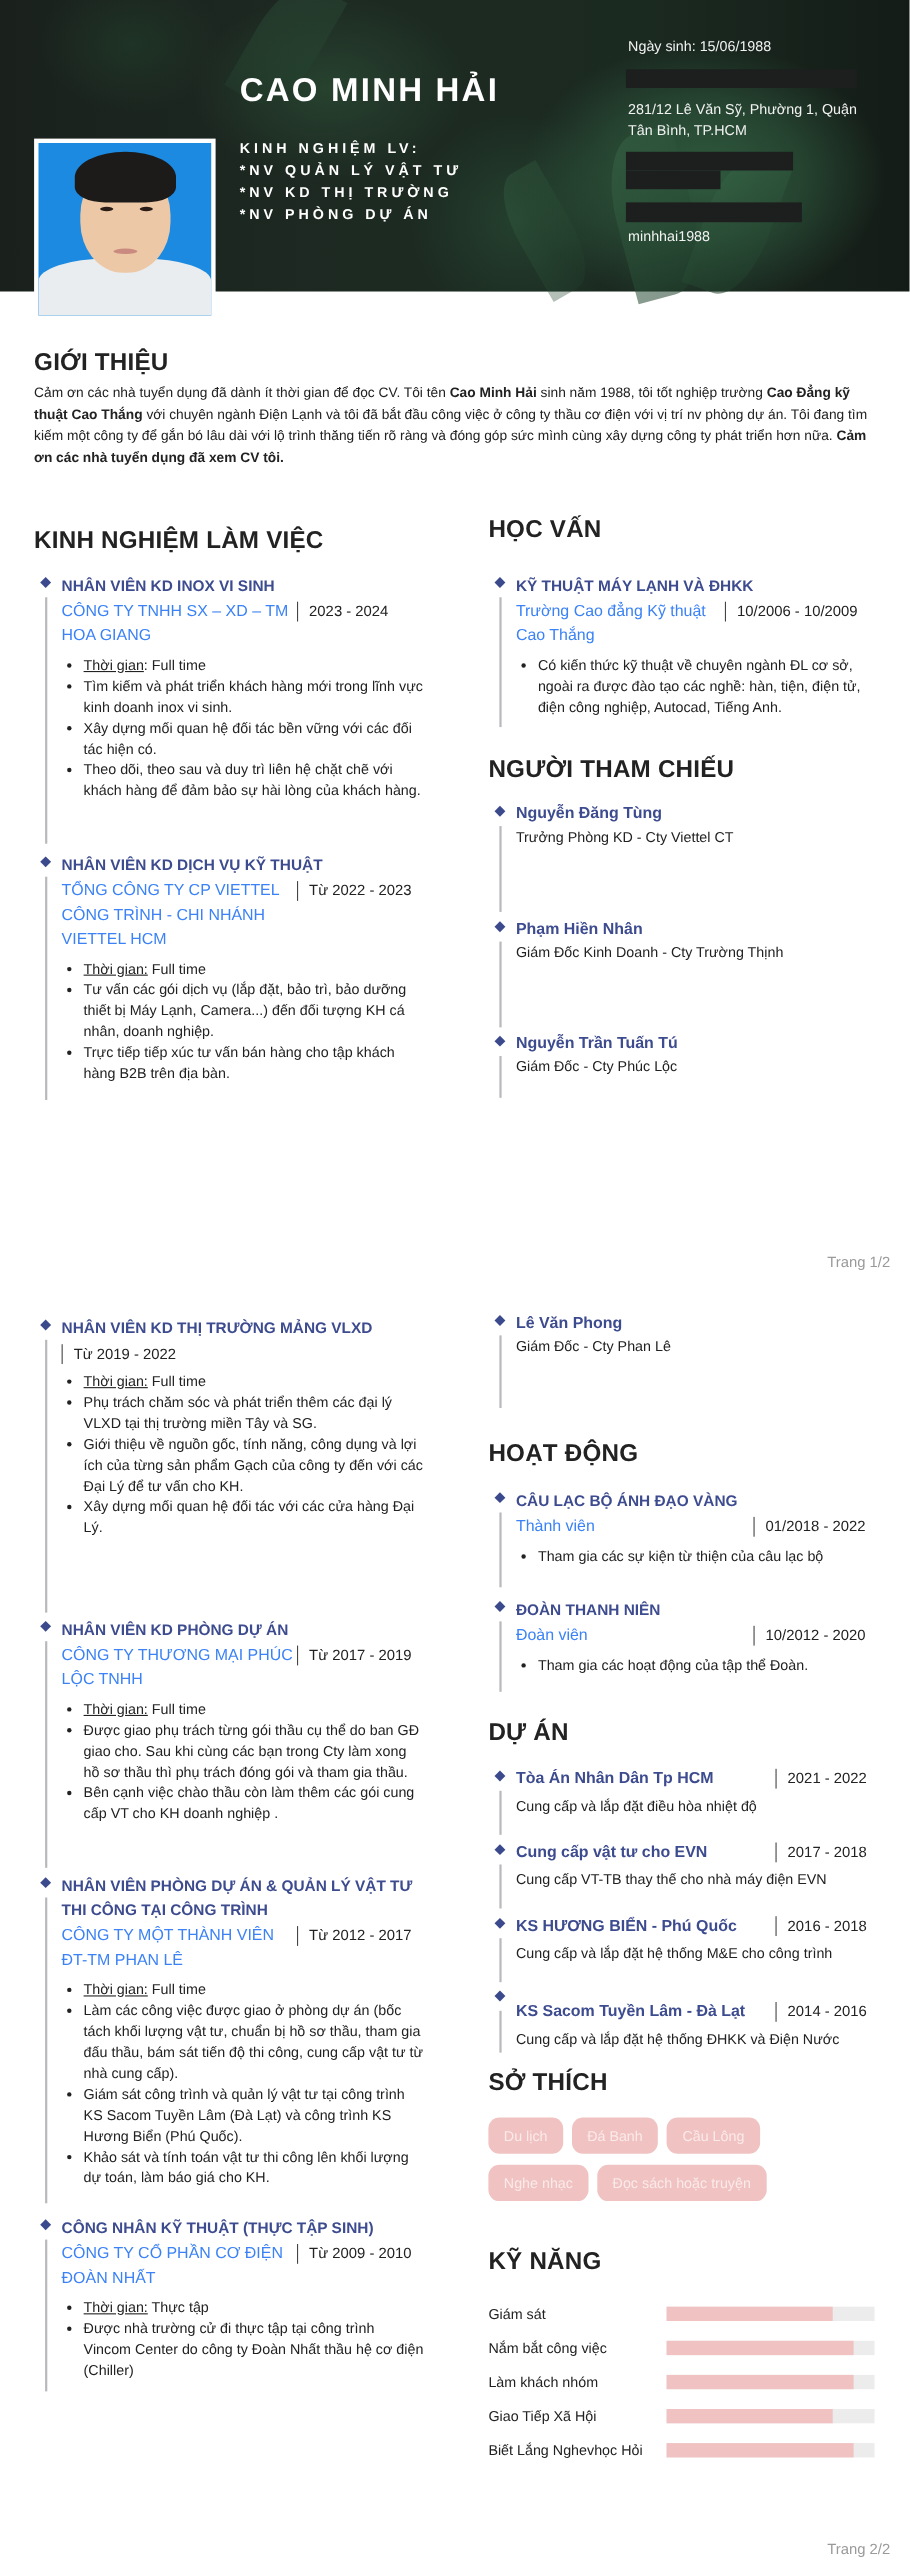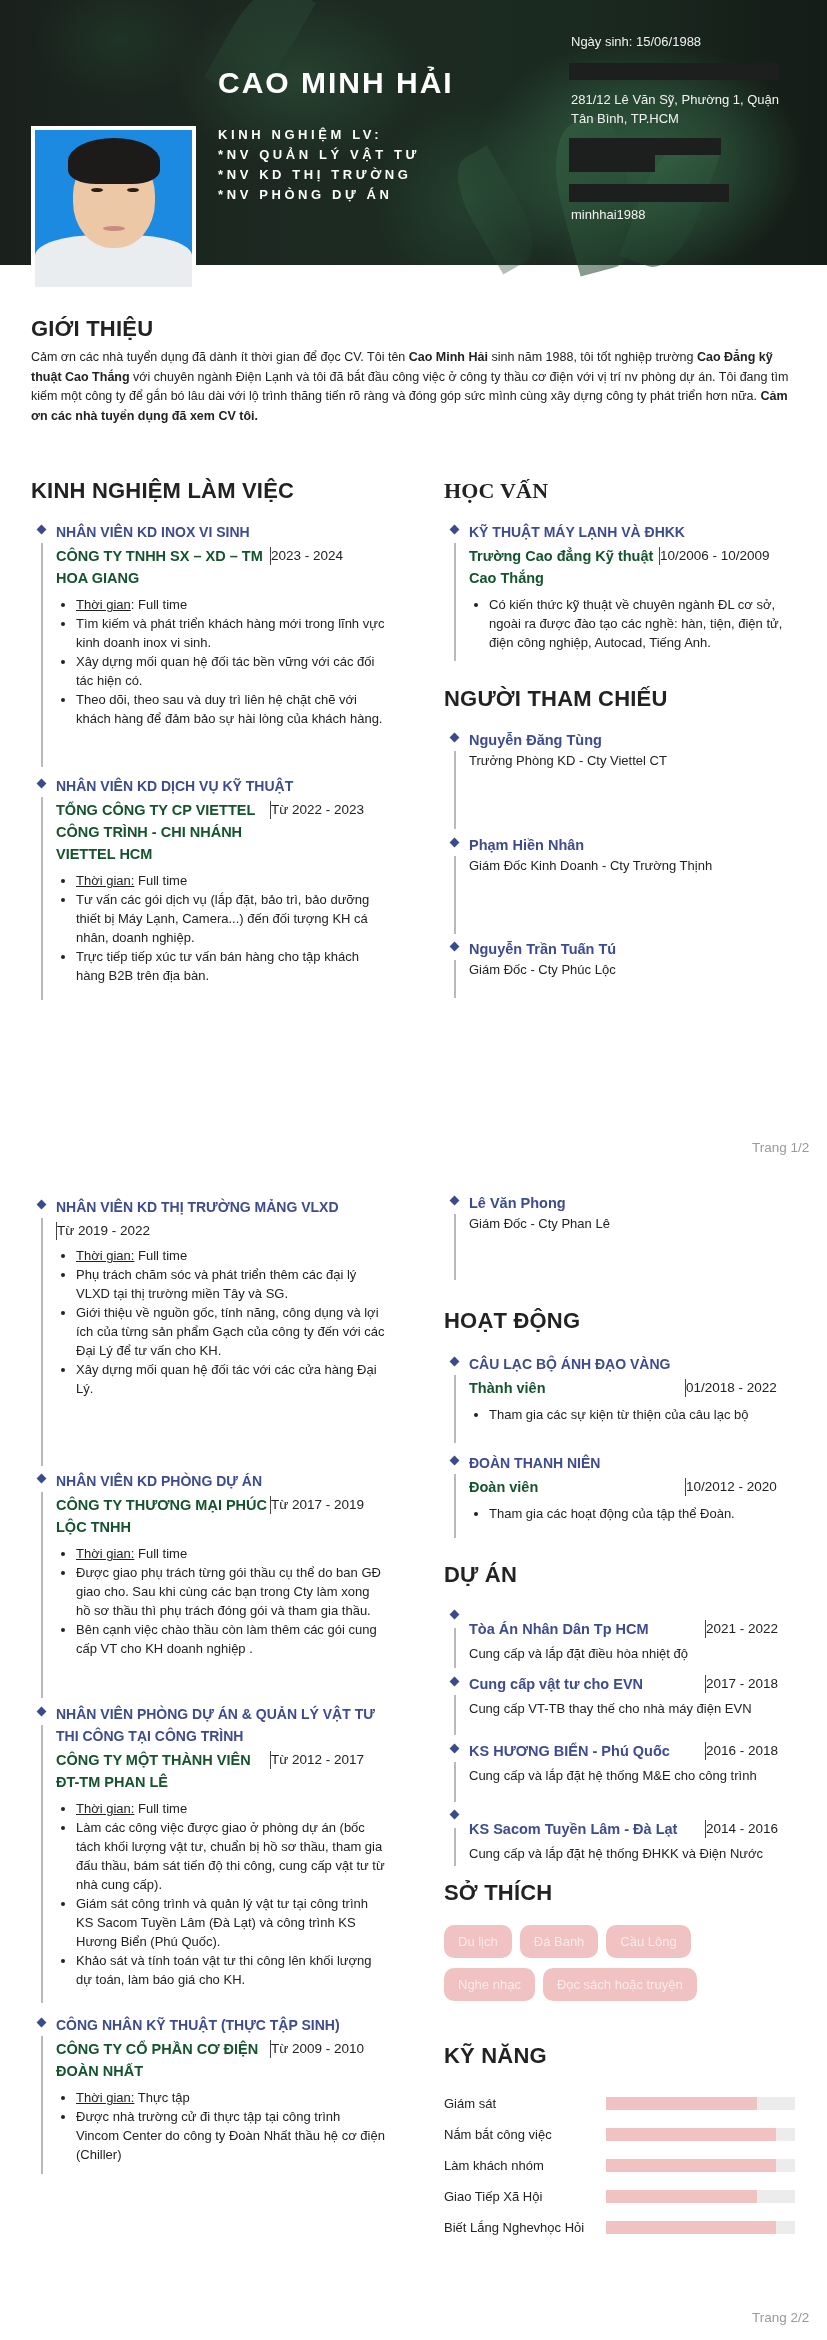--- a/index.html
+++ b/index.html
@@ -43,22 +43,22 @@
   .intro { position: absolute; left: 31px; top: 348px; width: 770px; font-size: 12.5px; line-height: 19.5px; color: #222; }
   .intro b { font-weight: bold; }
 
   .item { position: absolute; }
   .item .diamond {
     position: absolute; left: -18px; top: 5px; width: 7px; height: 7px; background: #3b4a8c; transform: rotate(45deg);
   }
   .item .vline { position: absolute; left: -15px; top: 22px; bottom: 0; width: 2px; background: #b8b8bd; }
   .item .role { color: #3d4b8f; font-weight: bold; font-size: 14px; line-height: 22px; }
   .item .row { display: flex; align-items: flex-start; margin-top: 2px; }
-  .item .company { font-weight: bold; font-size: 14.5px; line-height: 22px; color: #14532d; }
-  .item .date { font-size: 13.5px; line-height: 22px; color: #222; border-left: 1.5px solid #444; white-space: nowrap; margin-top: 0; height: 18px; line-height: 18px; margin-top: 2px; }
+  .item .company { font-weight: normal; font-size: 14.5px; line-height: 22px; color: #3b82f6; }
+  .item .date { font-size: 13.5px; line-height: 22px; color: #222; border-left: 1.5px solid #444; padding-left: 10px; white-space: nowrap; margin-top: 0; height: 18px; line-height: 18px; margin-top: 2px; }
   .item ul { margin-top: 6px; padding-left: 20px; font-size: 13px; line-height: 19px; color: #222; }
   .item ul li { margin-bottom: 0; }
   .u { text-decoration: underline; }
   .ref-name { color: #3d4b8f; font-weight: bold; font-size: 14.5px; line-height: 22px; }
   .ref-desc { font-size: 13px; line-height: 20px; color: #222; }
   .desc { font-size: 13px; line-height: 20px; color: #222; margin-top: 4px; }
 
   .page-num { position: absolute; font-size: 13.5px; color: #9a9a9a; }
 
   .tags { position: absolute; left: 444px; top: 1925px; width: 360px; }
@@ -142,21 +142,21 @@
     <div class="company" style="width:214px;">TỔNG CÔNG TY CP VIETTEL CÔNG TRÌNH - CHI NHÁNH VIETTEL HCM</div>
     <div class="date">Từ 2022 - 2023</div>
   </div>
   <ul>
     <li><span class="u">Thời gian:</span><span> Full time</span></li>
     <li>Tư vấn các gói dịch vụ (lắp đặt, bảo trì, bảo dưỡng thiết bị Máy Lạnh, Camera...) đến đối tượng KH cá nhân, doanh nghiệp.</li>
     <li>Trực tiếp tiếp xúc tư vấn bán hàng cho tập khách hàng B2B trên địa bàn.</li>
   </ul>
 </div>
 
-<div class="sec-title" style="left:444px;top:478px;font-family:Liberation Serif, serif;">HỌC VẤN</div>
+<div class="sec-title" style="left:444px;top:468px;">HỌC VẤN</div>
 <div class="item" style="left:469px;top:521px;width:330px;height:140px;">
   <span class="diamond"></span>
     <span class="vline"></span>
   <div class="role">KỸ THUẬT MÁY LẠNH VÀ ĐHKK</div>
   <div class="row">
     <div class="company" style="width:190px;">Trường Cao đẳng Kỹ thuật Cao Thắng</div>
     <div class="date">10/2006 - 10/2009</div>
   </div>
   <ul>
     <li>Có kiến thức kỹ thuật về chuyên ngành ĐL cơ sở, ngoài ra được đào tạo các nghề: hàn, tiện, điện tử, điện công nghiệp, Autocad, Tiếng Anh.</li>
@@ -275,21 +275,21 @@
   </div>
   <ul>
     <li>Tham gia các hoạt động của tập thể Đoàn.</li>
   </ul>
 </div>
 
 <div class="sec-title" style="left:444px;top:1562px;">DỰ ÁN</div>
 <div class="item" style="left:469px;top:1606px;width:330px;height:62px;">
   <span class="diamond"></span>
     <span class="vline"></span>
-  <div class="row" style="margin-top:12px;">
+  <div class="row" style="margin-top:0;">
     <div class="ref-name" style="width:236px;">Tòa Án Nhân Dân Tp HCM</div>
     <div class="date">2021 - 2022</div>
   </div>
   <div class="desc">Cung cấp và lắp đặt điều hòa nhiệt độ</div>
 </div>
 <div class="item" style="left:469px;top:1673px;width:330px;height:62px;">
   <span class="diamond"></span>
     <span class="vline"></span>
   <div class="row" style="margin-top:0;">
     <div class="ref-name" style="width:236px;">Cung cấp vật tư cho EVN</div>

